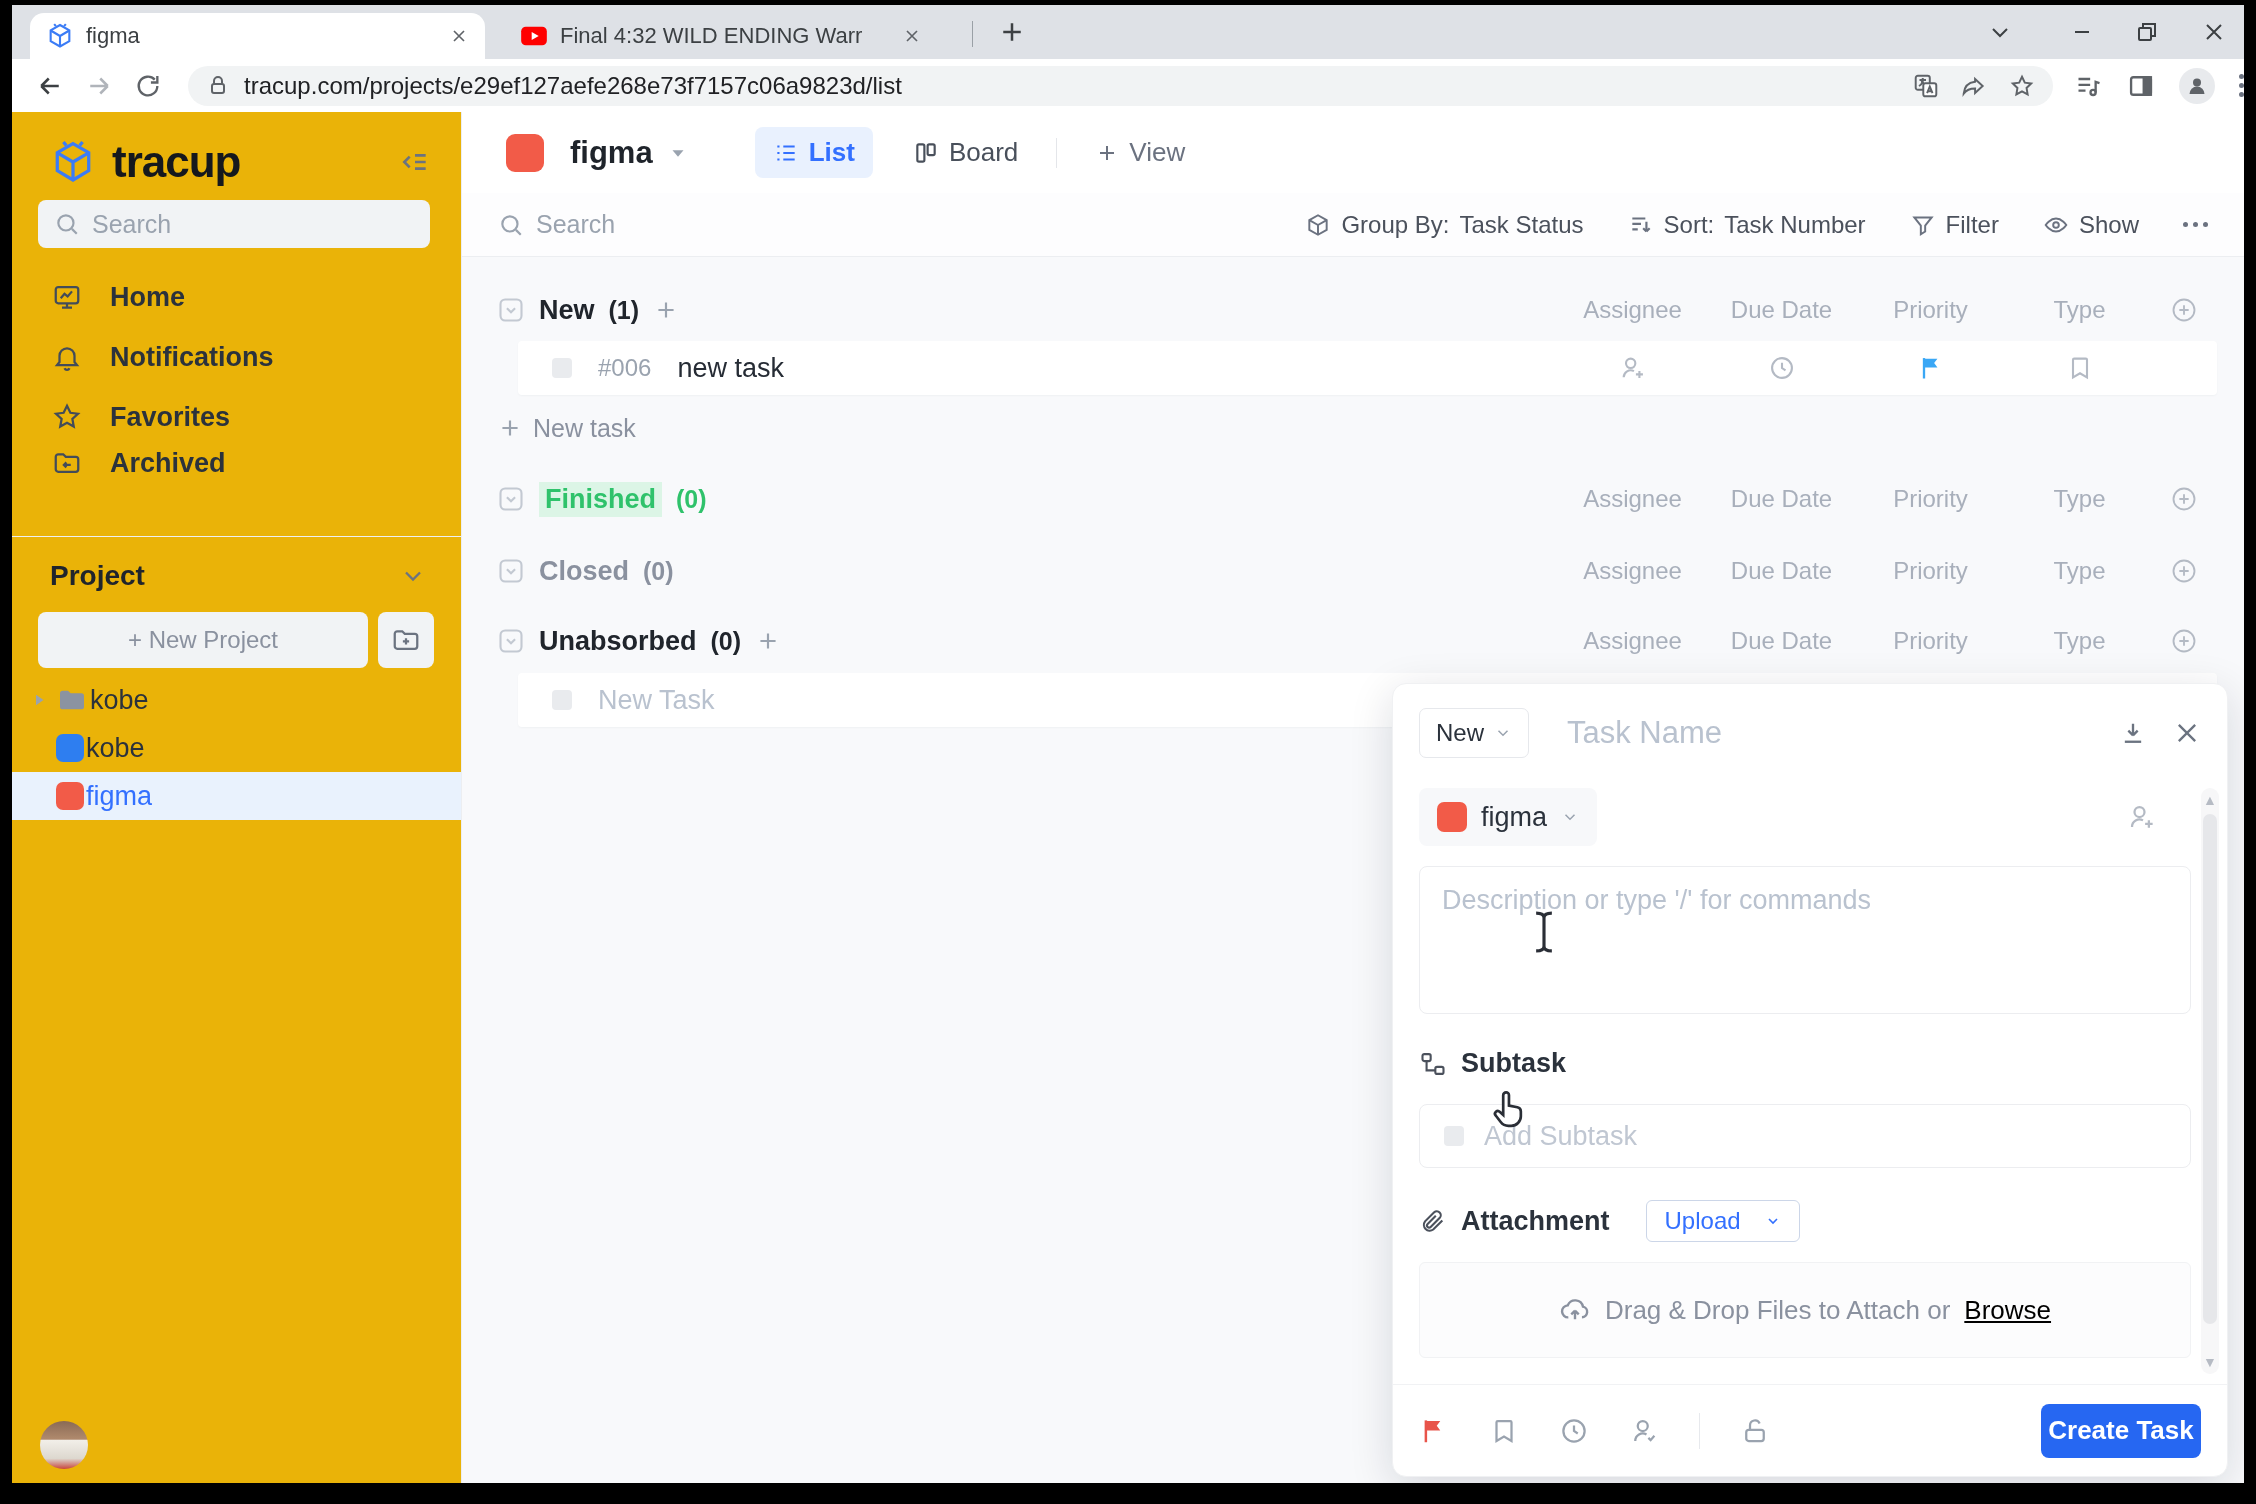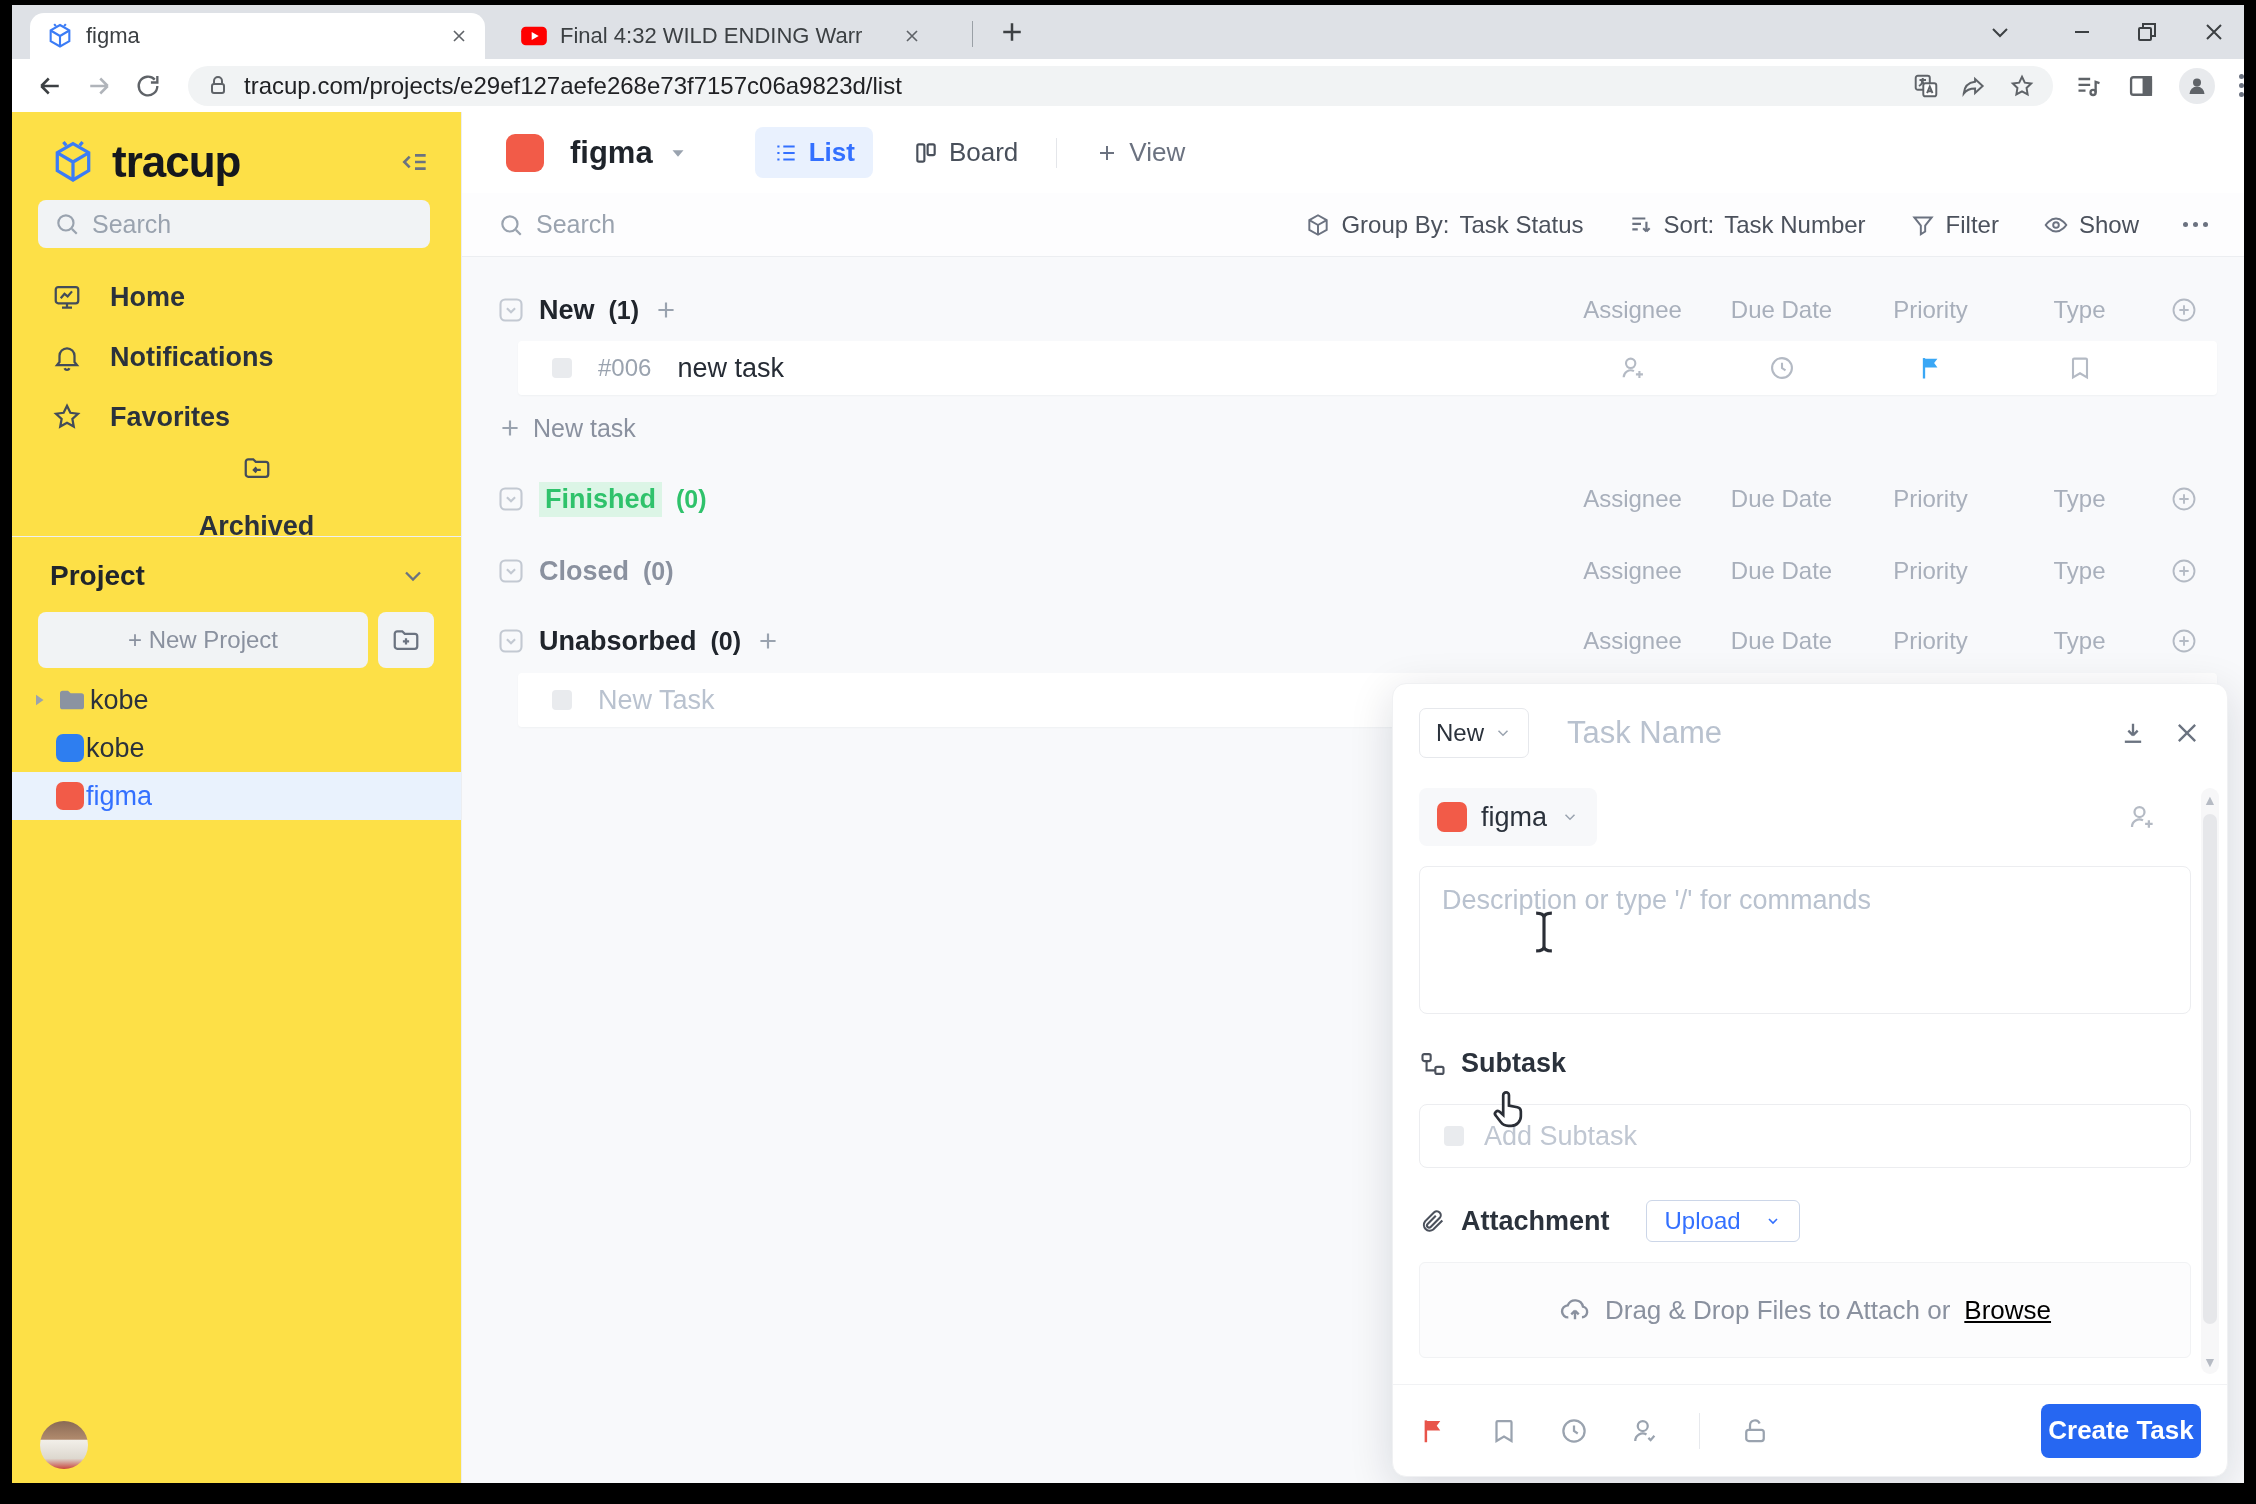--- a/index.html
+++ b/index.html
@@ -24,21 +24,21 @@
   .navbtn { width:52px; display:flex; justify-content:center; color:#5f6368; }
   .urlpill { position:relative; height:40px; flex:0 0 1865px; margin-left:16px; background:#f1f3f4; border-radius:20px; display:flex; align-items:center; padding:0 18px; gap:14px; }
   .urltext { font-size:24px; color:#202124; }
   .pill-icons { margin-left:auto; display:flex; align-items:center; gap:22px; color:#5f6368; }
   .chrome-icons { display:flex; align-items:center; gap:24px; margin-left:22px; color:#5f6368; }
 
   
   .app { position:absolute; left:0; top:107px; width:100%; height:1371px; background:#fff; }
 
   
-  .sidebar { position:absolute; left:0; top:0; width:450px; height:100%; background:#fde047; border-right:1px solid #eceef1; }
+  .sidebar { position:absolute; left:0; top:0; width:450px; height:100%; background:#eab308; border-right:1px solid #eceef1; }
   .brandrow { position:absolute; left:38px; top:18px; right:30px; height:64px; display:flex; align-items:center; }
   .brandname { font-size:44px; font-weight:bold; color:#15181d; letter-spacing:-1px; margin-left:16px; }
   .sb-search { position:absolute; left:26px; top:88px; width:392px; height:48px; background:#f1f3f5; border-radius:8px; display:flex; align-items:center; padding:0 16px; gap:12px; color:#9aa3af; }
   .sb-search input { border:0; background:transparent; outline:none; font-size:25px; color:#30363e; width:100%; font-family:inherit; }
   .sb-search input::placeholder { color:#9aa3af; }
   .nav-item { position:absolute; left:0; width:100%; height:60px; display:flex; align-items:center; padding-left:40px; gap:28px; cursor:pointer; }
   .nav-item .nicon { color:#434c59; }
   .nav-item .nlabel { font-size:27px; font-weight:600; color:#2b323c; }
   .sb-divider { position:absolute; left:0; top:424px; width:100%; height:1px; background:#eef0f2; }
   .proj-head { position:absolute; left:38px; top:438px; right:34px; height:52px; display:flex; align-items:center; justify-content:space-between; }
@@ -301,21 +301,21 @@
         <span class="nlabel">Notifications</span>
       </div>
       <div class="nav-item" style="top:275px;">
         <span class="nicon">
           <svg width="30" height="30" viewBox="0 0 24 24" fill="none" stroke="currentColor" stroke-width="1.8">
               <path d="M12 3l2.7 5.6 6.1.8-4.5 4.2 1.1 6-5.4-3-5.4 3 1.1-6L3.2 9.4l6.1-.8z"></path>
             </svg>
         </span>
         <span class="nlabel">Favorites</span>
       </div>
-      <div class="nav-item" style="top:341px;flex-direction:column;">
+      <div class="nav-item" style="top:321px;">
         <span class="nicon">
           <svg width="30" height="30" viewBox="0 0 24 24" fill="none" stroke="currentColor" stroke-width="1.8">
               <path d="M3 7a2 2 0 012-2h4l2 2h8a2 2 0 012 2v8a2 2 0 01-2 2H5a2 2 0 01-2-2z"></path>
               <path d="M15 13.5H9.5m2-2l-2 2 2 2"></path>
             </svg>
         </span>
         <span class="nlabel">Archived</span>
       </div>
 
       <div class="sb-divider"></div>

